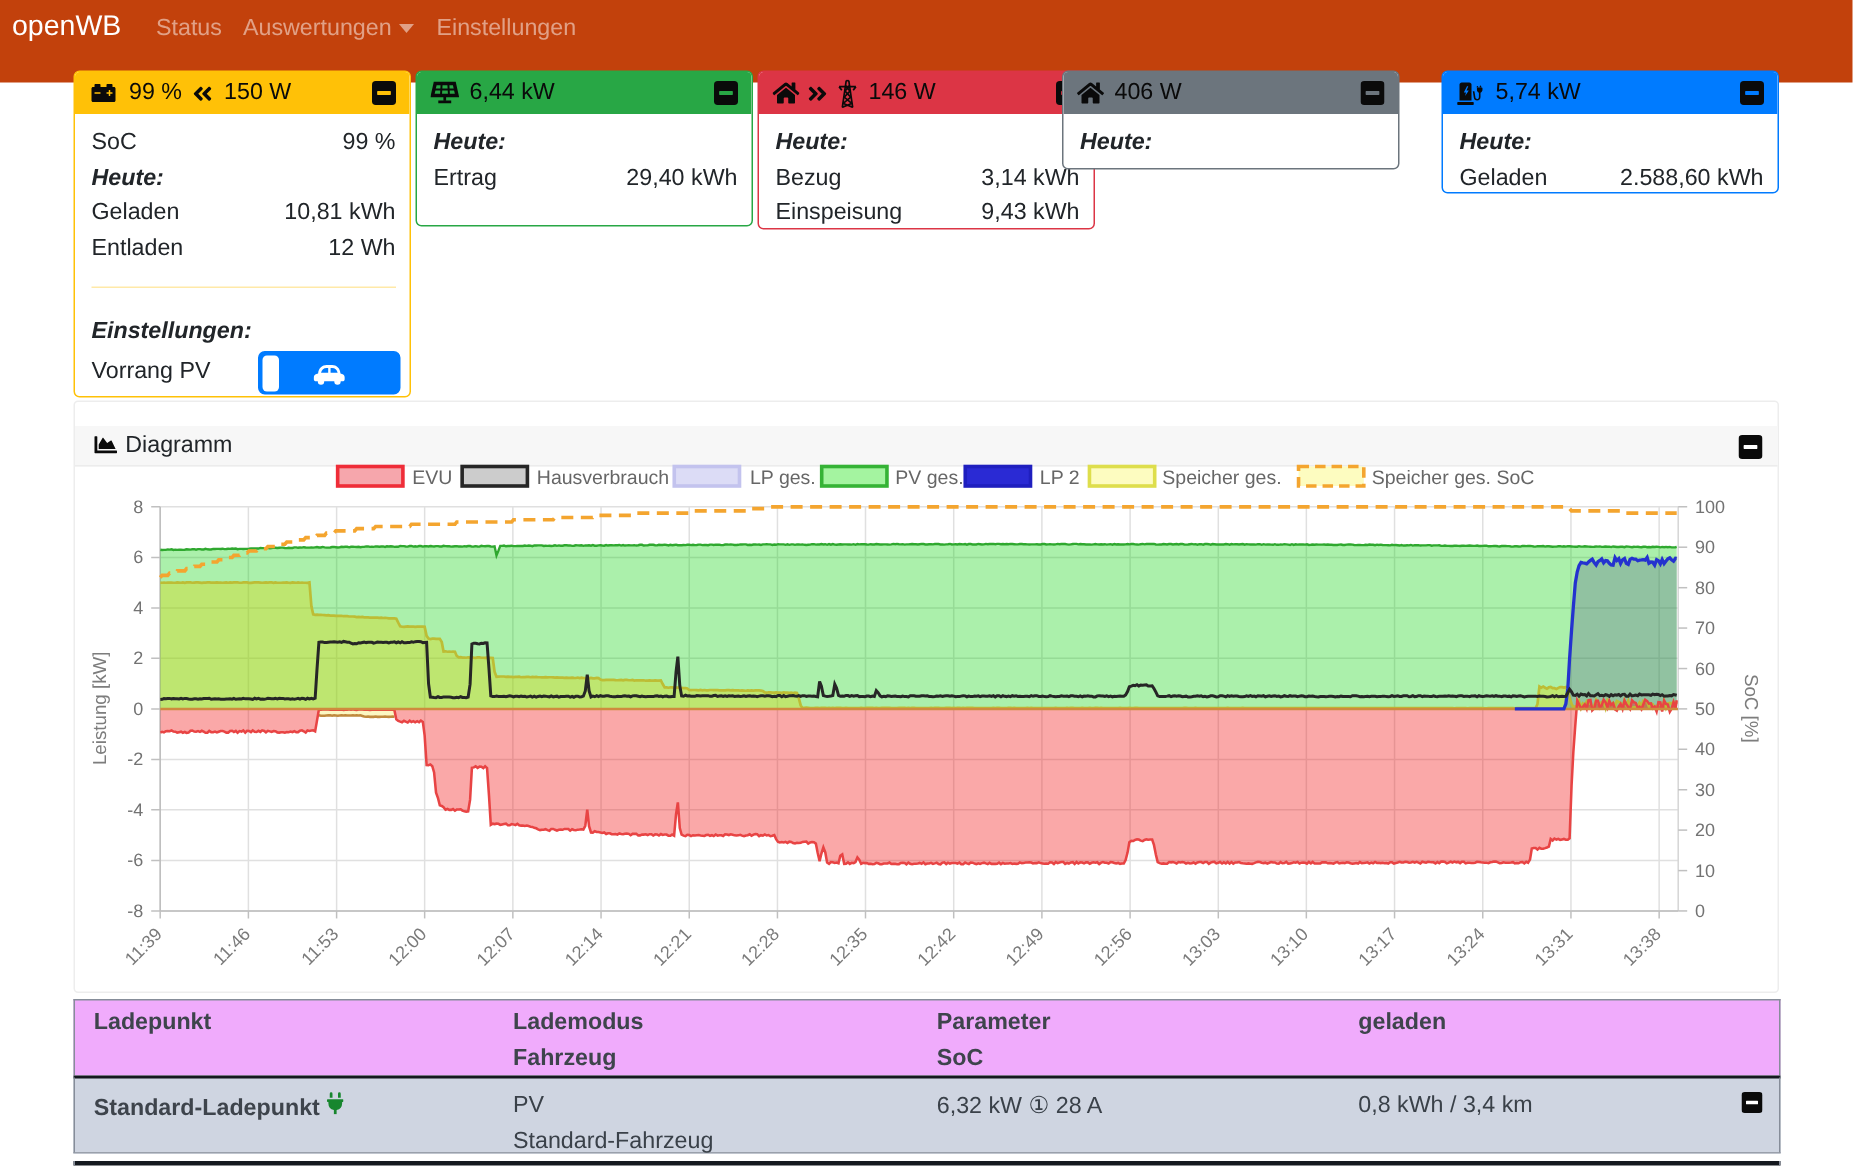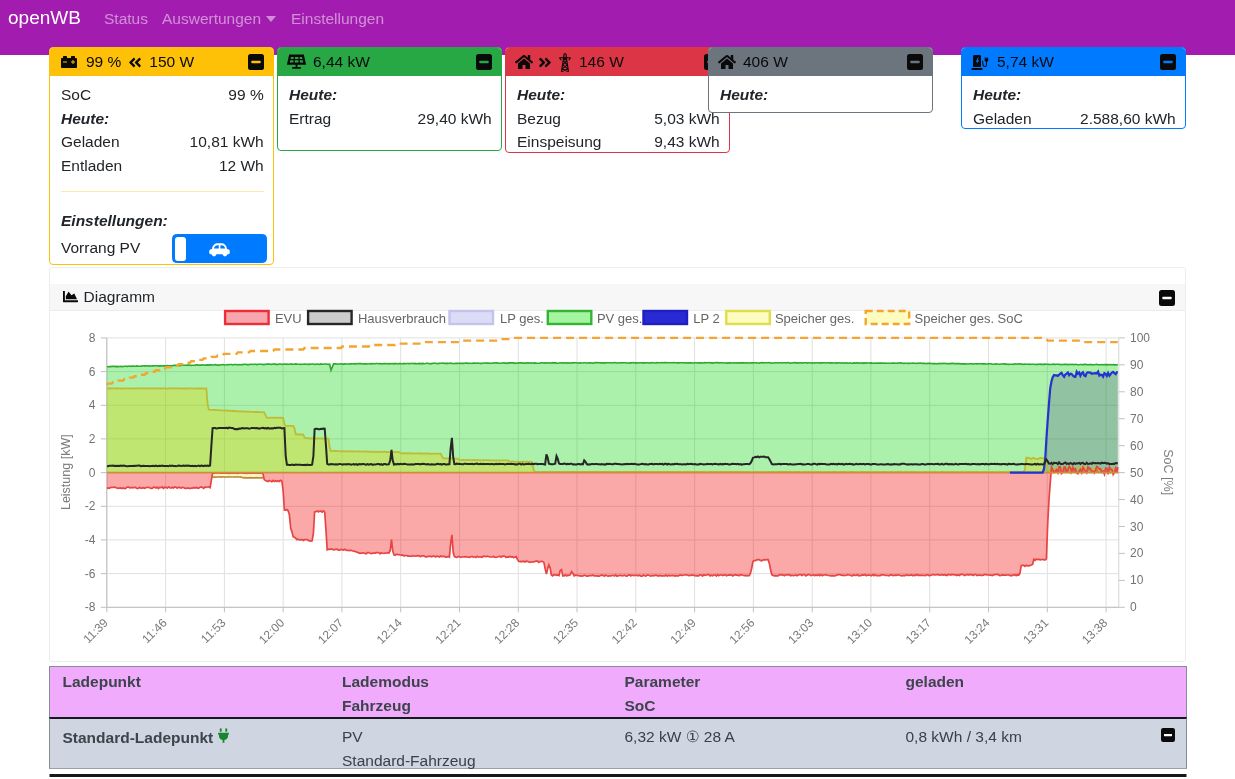--- a/index.html
+++ b/index.html
@@ -1,18 +1,18 @@
 <!DOCTYPE html>
 <html lang="de"><head><meta charset="utf-8">
 <title>openWB</title>
 <style>
 * { margin:0; padding:0; box-sizing:border-box; }
 html,body { width:1235px; height:779px; overflow:hidden; background:#fff;
   font-family:"Liberation Sans",sans-serif; color:#212529; }
-.navbar { position:absolute; left:0; top:0; width:1235px; height:55px; background:#a21caf; }
+.navbar { position:absolute; left:0; top:0; width:1235px; height:55px; background:#c2410c; }
 .brand { position:absolute; left:8px; top:6.5px; font-size:19px; color:#fff; }
 .nlink { position:absolute; top:9.5px; font-size:15.5px; color:rgba(255,255,255,0.5); display:flex; align-items:center; }
 .card { position:absolute; top:47px; background:#fff; border:1px solid; border-radius:4px; overflow:hidden; }
 .chead { height:28px; display:flex; align-items:center; padding:0 9px; position:relative; }
 .chead svg { flex:none; }
 .htx { font-size:15.5px; color:#0a0a0a; margin-left:7px; white-space:nowrap; }
 .mins { position:absolute; right:9px; top:6px; display:flex; }
 .cbody { padding:7px 9px 0 11px; font-size:15.5px; }
 .crow { height:23.7px; display:flex; justify-content:space-between; align-items:center; white-space:nowrap; }
 .crow .val { text-align:right; }
@@ -155,21 +155,21 @@
         </svg>
       </span>
     </div>
 <div class="cbody">
       <div class="crow ">
         <span><b><i>Heute:</i></b></span>
         <span class="val"></span>
       </div>
       <div class="crow ">
         <span>Bezug</span>
-        <span class="val">5,03 kWh</span>
+        <span class="val">3,14 kWh</span>
       </div>
       <div class="crow ">
         <span>Einspeisung</span>
         <span class="val">9,43 kWh</span>
       </div>
     </div>
   </div>
 <div class="card" style="left:708px;width:224.7px;height:66px;border-color:#6c757d">
 <div class="chead" style="background:#6c757d">
       <svg width="18" height="16" viewBox="0 0 576 512">

